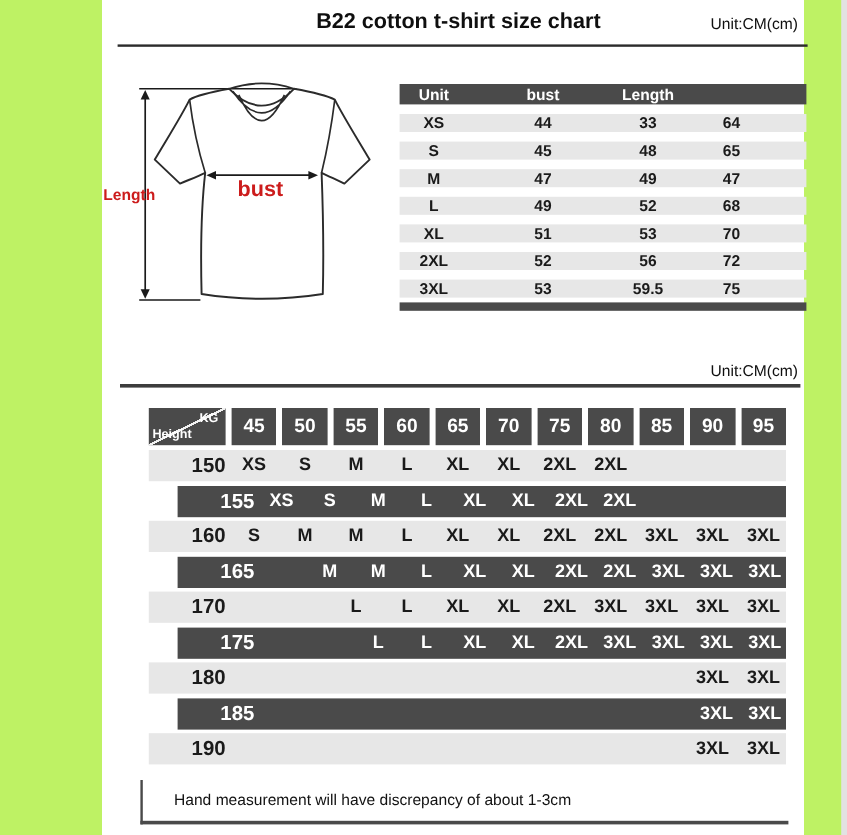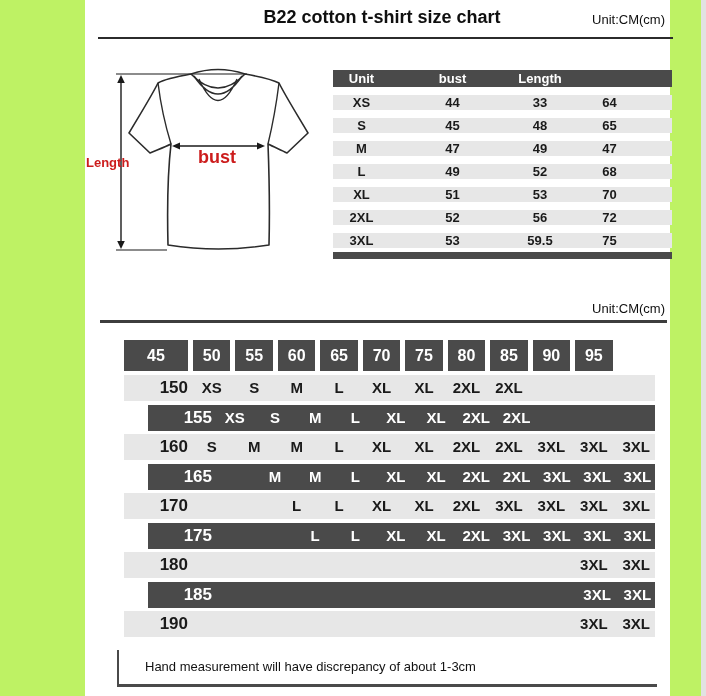--- a/index.html
+++ b/index.html
@@ -153,20 +153,24 @@
         <div class="st-cell">75</div>
       </div>
       <div class="st-footer"></div>
     </div>
 
   <div class="unit unit-mid">Unit:CM(cm)</div>
   <div class="rule-mid"></div>
 
   <div class="matrix" id="matrix-table">
       <div class="mx-row mx-header">
+        <div class="mx-corner">
+          <div class="mx-kg">KG</div>
+          <div class="mx-ht">Height</div>
+        </div>
         <div class="mx-hcell">45</div>
         <div class="mx-hcell">50</div>
         <div class="mx-hcell">55</div>
         <div class="mx-hcell">60</div>
         <div class="mx-hcell">65</div>
         <div class="mx-hcell">70</div>
         <div class="mx-hcell">75</div>
         <div class="mx-hcell">80</div>
         <div class="mx-hcell">85</div>
         <div class="mx-hcell">90</div>

